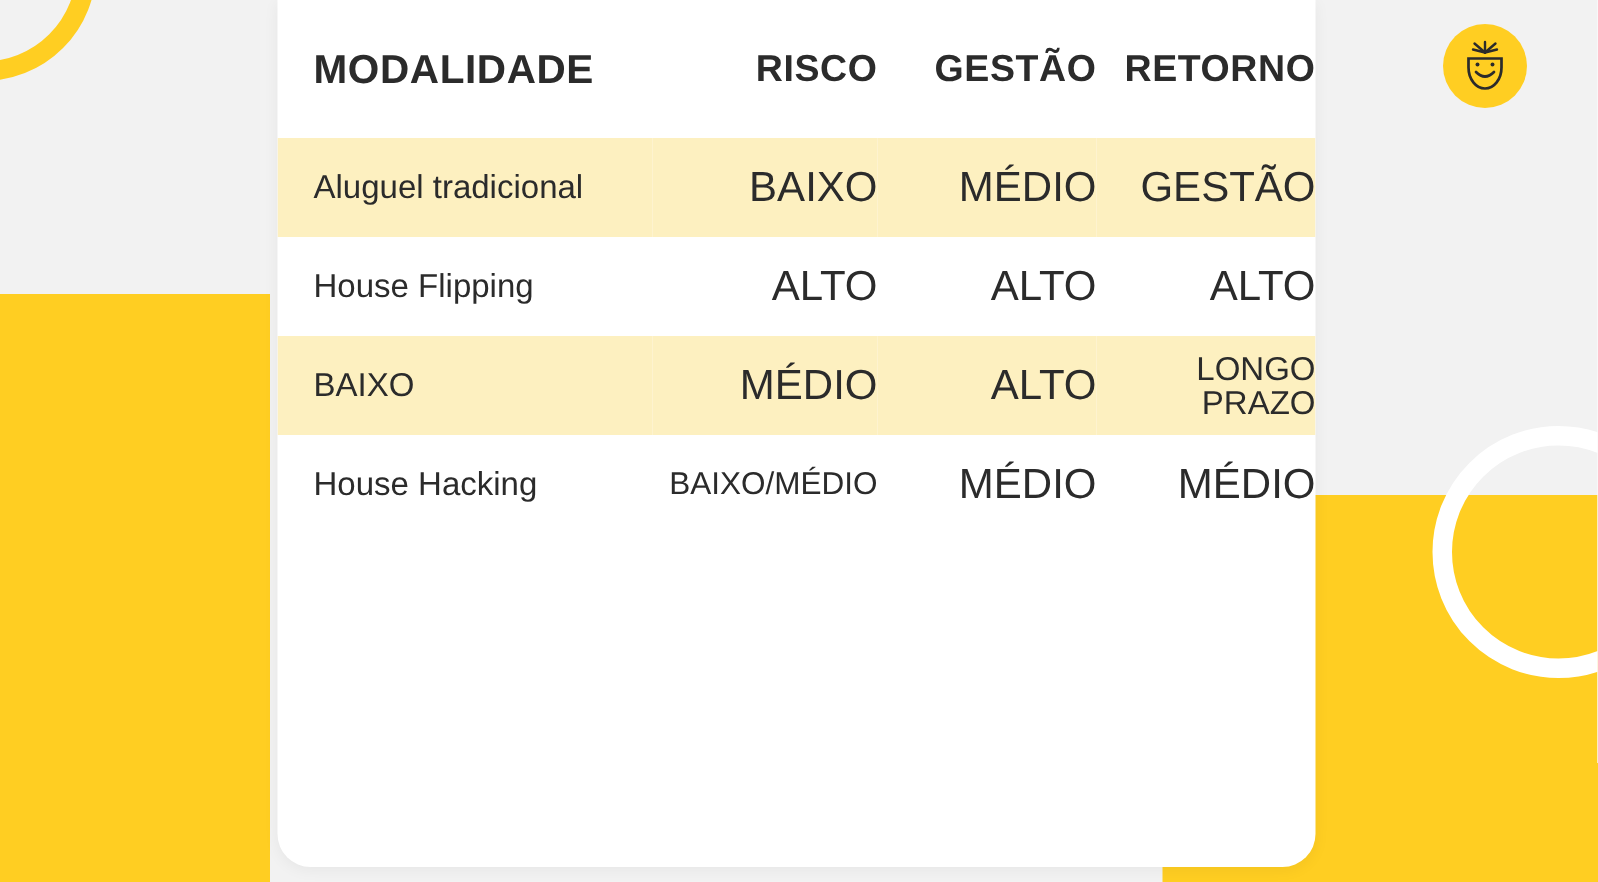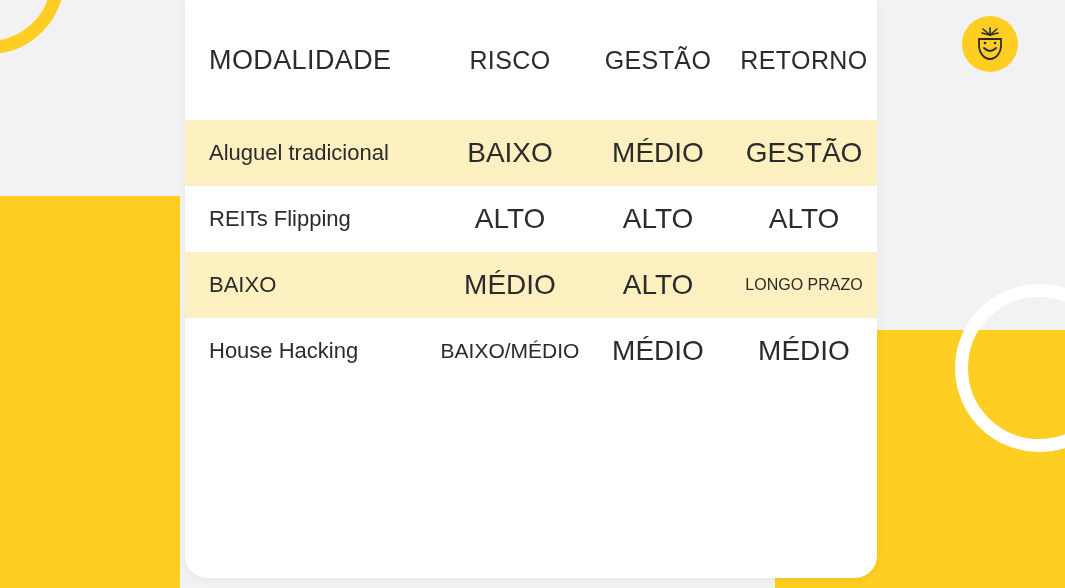--- a/index.html
+++ b/index.html
@@ -84,34 +84,34 @@
     overflow: hidden;
   }
 
   table.matrix {
     width: 100%;
     border-collapse: collapse;
     table-layout: fixed;
   }
   table.matrix th,
   table.matrix td {
-    text-align: center;
+    text-align: right;
     color: #2b2b2b;
     padding: 0;
   }
   
   col.c0 { width: 250px; }
   col.c1 { width: 150px; }
   col.c2 { width: 146px; }
   col.c3 { width: 146px; }
 
   thead th {
-    height: 120px;
+    height: 92px;
     font-size: 25px;
-    font-weight: normal;
+    font-weight: bold;
     letter-spacing: 0.4px;
     vertical-align: middle;
   }
   thead th.first {
     text-align: left;
     padding-left: 24px;
     font-size: 27px;
   }
 
   tbody tr { height: 66px; }
@@ -119,21 +119,21 @@
   tbody td {
     font-size: 28px;
     vertical-align: middle;
     line-height: 1.05;
   }
   tbody td.mod {
     text-align: left;
     padding-left: 24px;
     font-size: 22px;
   }
-  td.two-line { font-size: 16px; }
+  td.two-line { font-size: 22px; }
   td.small { font-size: 21px; }
 
   
   .logo {
     position: absolute;
     left: 962px;
     top: 16px;
     width: 56px;
     height: 56px;
     border-radius: 50%;
@@ -172,21 +172,21 @@
       </tr>
     </thead>
     <tbody>
       <tr class="alt">
         <td class="mod">Aluguel tradicional</td>
         <td>BAIXO</td>
         <td>MÉDIO</td>
         <td>GESTÃO</td>
       </tr>
       <tr>
-        <td class="mod">REITs Flipping</td>
+        <td class="mod">House Flipping</td>
         <td>ALTO</td>
         <td>ALTO</td>
         <td>ALTO</td>
       </tr>
       <tr class="alt">
         <td class="mod">BAIXO</td>
         <td>MÉDIO</td>
         <td>ALTO</td>
         <td class="two-line">LONGO PRAZO</td>
       </tr>

